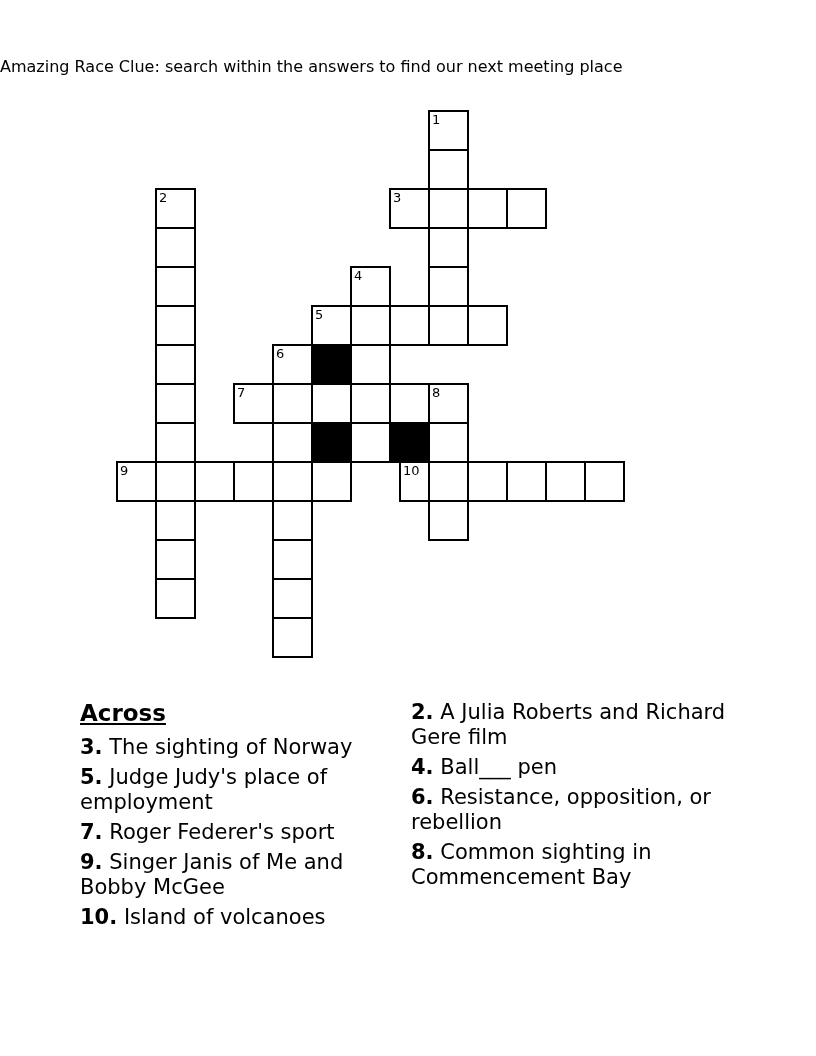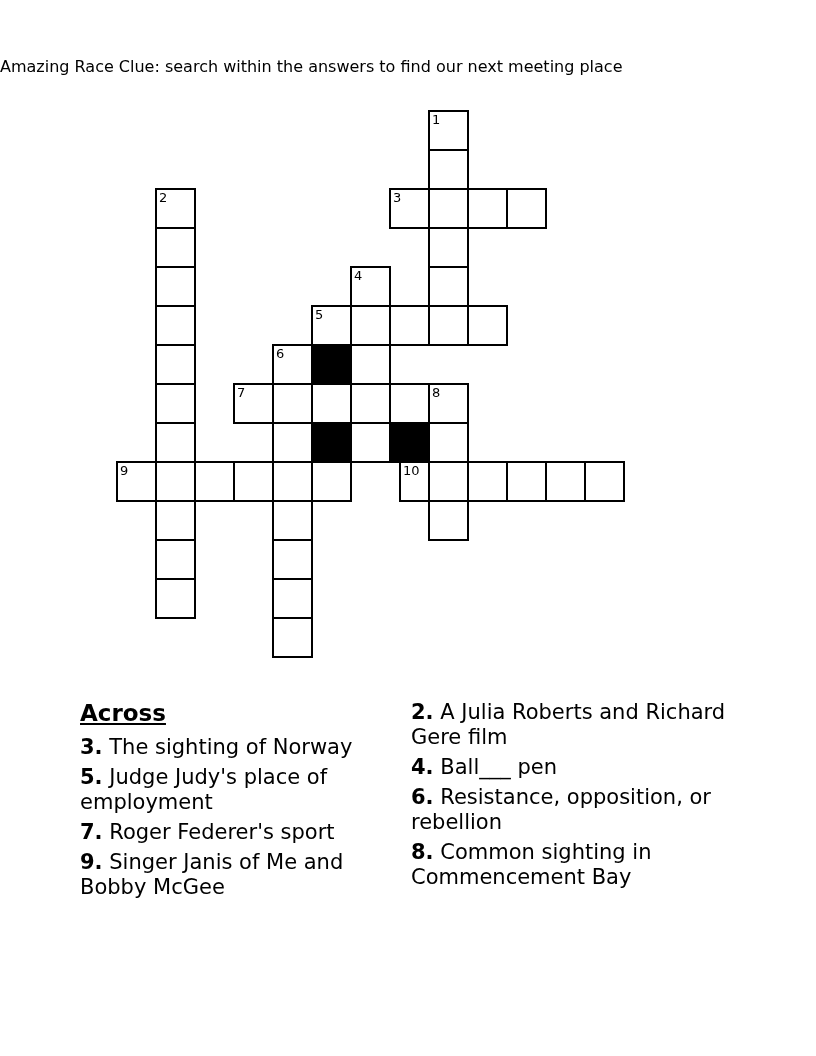--- a/index.html
+++ b/index.html
@@ -165,20 +165,21 @@
       <div class="cell" style="left: 156px; top: 507px;"></div>
     </div>
 
   <div class="clues across">
     <h2>Across</h2>
     <div>
         <p class="clue"><b>3.</b><span> The sighting of Norway</span></p>
         <p class="clue"><b>5.</b><span> Judge Judy's place of employment</span></p>
         <p class="clue"><b>7.</b><span> Roger Federer's sport</span></p>
         <p class="clue"><b>9.</b><span> Singer Janis of Me and Bobby McGee</span></p>
+        <p class="clue"><b>10.</b><span> Island of volcanoes</span></p>
       </div>
   </div>
 
   <div class="clues down">
     <div>
         <p class="clue"><b>2.</b><span> A Julia Roberts and Richard Gere film</span></p>
         <p class="clue"><b>4.</b><span> Ball___ pen</span></p>
         <p class="clue"><b>6.</b><span> Resistance, opposition, or rebellion</span></p>
         <p class="clue"><b>8.</b><span> Common sighting in Commencement Bay</span></p>
       </div>

